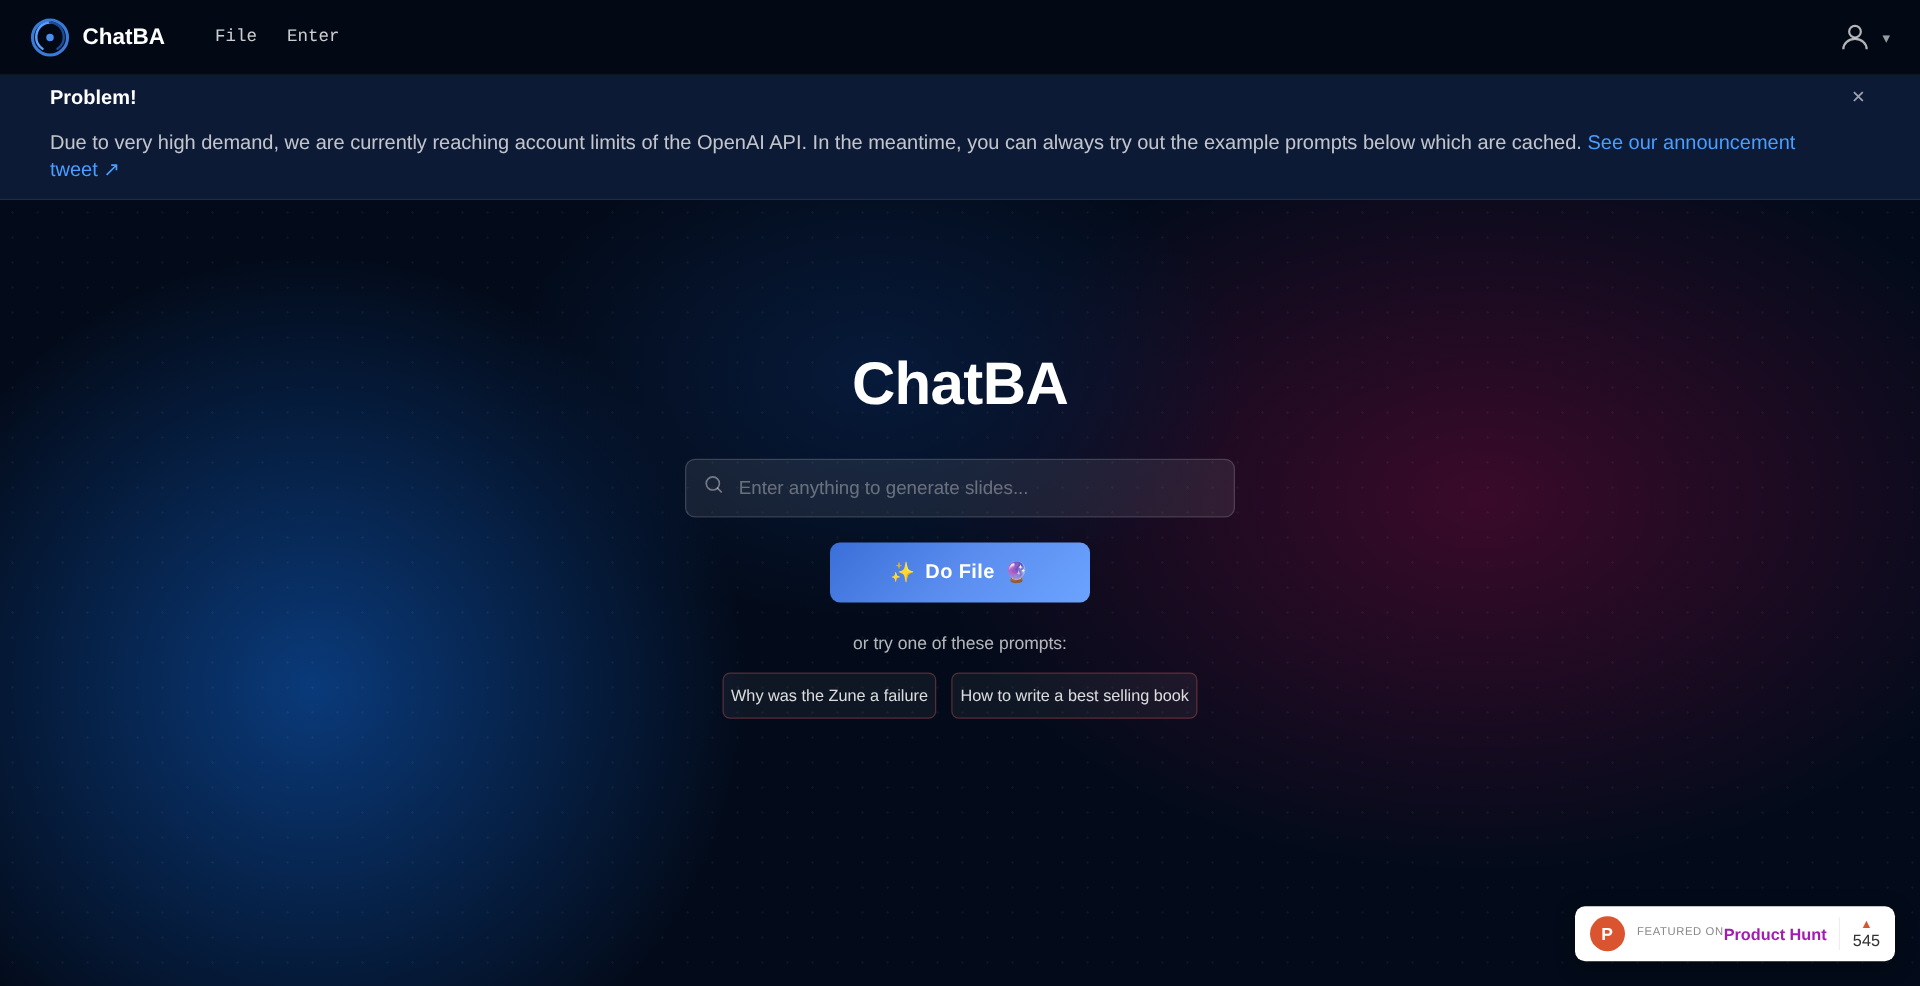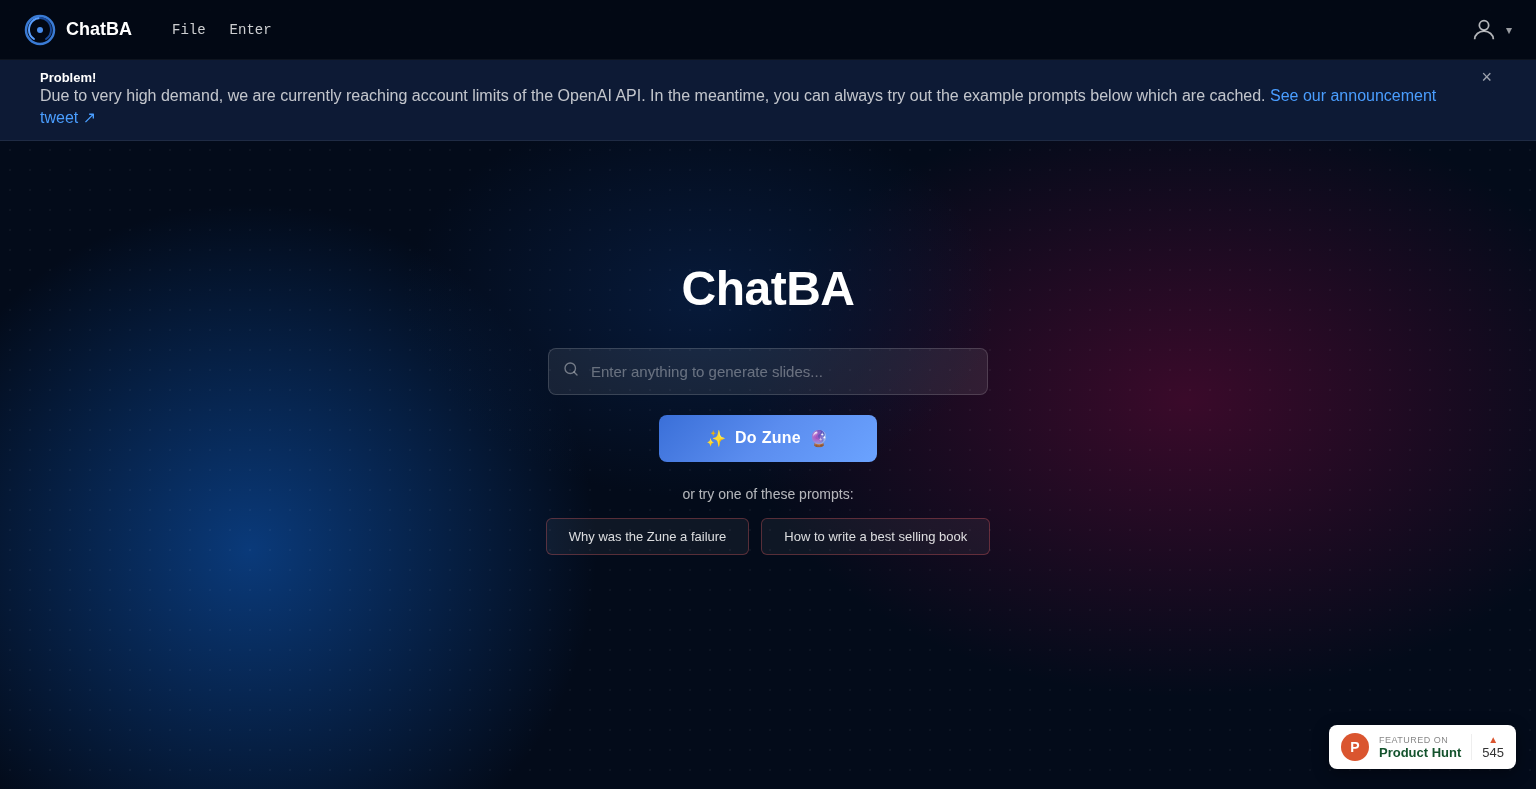--- a/index.html
+++ b/index.html
@@ -114,23 +114,23 @@
       padding: 10px 40px;
       display: flex;
       align-items: flex-start;
       gap: 0;
     }
     .alert-content {
       flex: 1;
     }
     .alert-title {
       color: #ffffff;
-      font-size: 13px;
+      font-size: 16px;
       font-weight: 700;
-      margin-bottom: 0;
+      margin-bottom: 16px;
     }
     .alert-text {
       color: rgba(255,255,255,0.75);
       font-size: 16px;
       line-height: 1.4;
     }
     .alert-link {
       color: #4a9eff;
       text-decoration: none;
     }
@@ -216,21 +216,21 @@
       margin-bottom: 16px;
     }
     .prompts-row {
       display: flex;
       gap: 12px;
     }
     .prompt-chip {
       background: rgba(255,255,255,0.05);
       border: 1px solid rgba(255,100,100,0.3);
       border-radius: 6px;
-      padding: 10px 22px;
+      padding: 10px 6px;
       color: rgba(255,255,255,0.85);
       font-size: 13px;
       cursor: pointer;
       transition: background 0.2s;
     }
 
     
     .product-hunt-badge {
       position: fixed;
       bottom: 20px;
@@ -251,31 +251,30 @@
       border-radius: 50%;
       display: flex;
       align-items: center;
       justify-content: center;
       color: white;
       font-weight: 700;
       font-size: 14px;
     }
     .ph-text {
       display: flex;
-      flex-direction: column;
       justify-content: flex-end;
     }
     .ph-featured {
       color: #888;
       font-size: 9px;
       text-transform: uppercase;
       letter-spacing: 0.5px;
     }
     .ph-name {
-      color: #14532d;
+      color: #a21caf;
       font-size: 13px;
       font-weight: 700;
     }
     .ph-count {
       display: flex;
       flex-direction: column;
       align-items: center;
       border-left: 1px solid #eee;
       padding-left: 10px;
     }
@@ -342,21 +341,21 @@
       <svg width="18" height="18" viewBox="0 0 24 24" fill="none" stroke="currentColor" stroke-width="1.8">
         <circle cx="11" cy="11" r="7"></circle>
         <path d="M20 20l-4-4" stroke-linecap="round"></path>
       </svg>
     </span>
     <input type="text" class="search-input" placeholder="Enter anything to generate slides..." style="">
   </div>
 
   <button class="magic-button">
     <span>✨</span>
-    <span>Do Zune</span>
+    <span>Do File</span>
     <span>🔮</span>
   </button>
 
   <p class="prompts-label">or try one of these prompts:</p>
 
   <div class="prompts-row">
     <button class="prompt-chip">Why was the Zune a failure</button>
     <button class="prompt-chip">How to write a best selling book</button>
   </div>
 </main>

